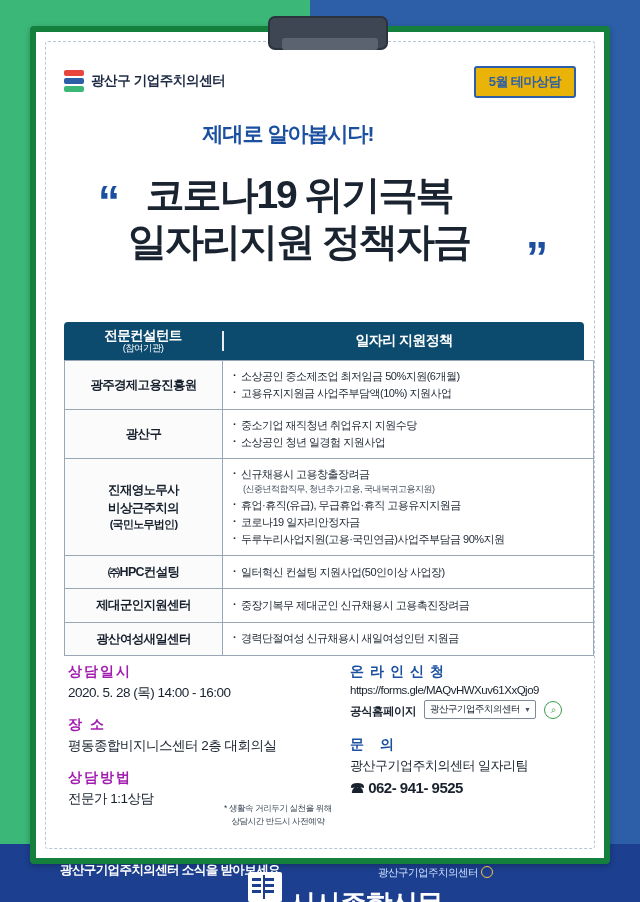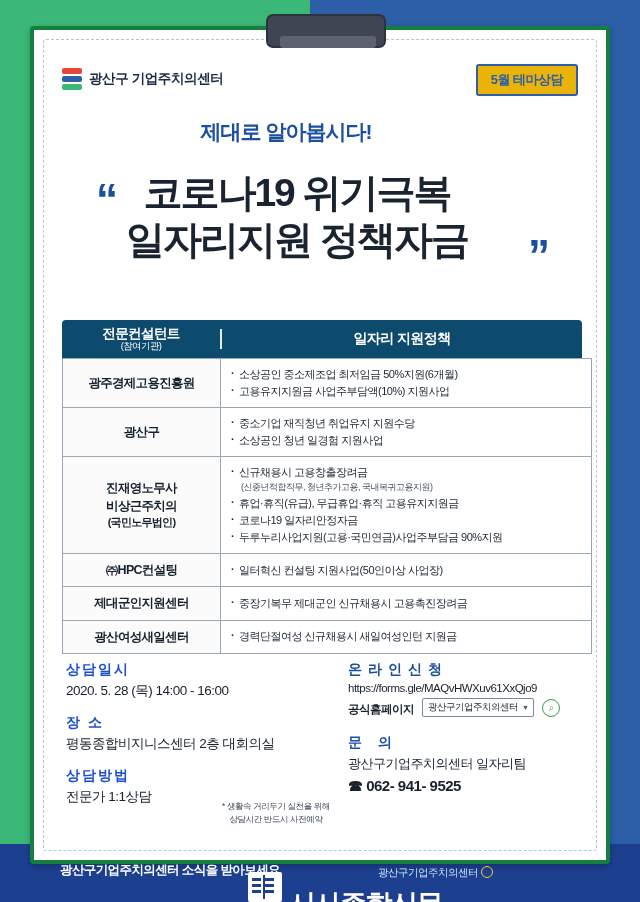--- a/index.html
+++ b/index.html
@@ -21,21 +21,21 @@
   .bg-blue-block  { position:absolute; right:0; top:0; width:330px; height:240px; background:#2c5fa8; }
   .bg-green-low   { position:absolute; left:0; bottom:92px; width:56px; height:230px; background:#3bb878; }
   .bg-blue-low    { position:absolute; right:0; bottom:60px; width:60px; height:300px; background:#2c5fa8; }
   .bg-bottom-bar  { position:absolute; left:0; bottom:0; width:640px; height:58px; background:#1c3f8f; }
 
   
   .clipboard {
     position:absolute; left:30px; top:26px;
     width:580px; height:838px;
     background:#ffffff;
-    border:4px solid #15803d;
+    border:6px solid #15803d;
     border-radius:4px;
     box-shadow:0 2px 6px rgba(0,0,0,.25);
   }
   .clip-inner {
     position:absolute; left:9px; top:9px; right:9px; bottom:9px;
     border:1px dashed #b9c4d6;
     border-radius:3px;
   }
   .clip-clamp {
     position:absolute; left:232px; top:-16px;
@@ -84,21 +84,21 @@
   td.desc { padding:7px 8px 7px 10px; }
   td.desc ul { margin:0; padding:0; list-style:none; }
   td.desc li {
     font-size:11px; color:#1c2531; letter-spacing:-.5px;
     line-height:1.55; padding-left:8px; position:relative;
   }
   td.desc li::before { content:"·"; position:absolute; left:0; top:-1px; font-weight:bold; }
   td.desc li span.note { font-size:9px; color:#45505f; display:block; padding-left:2px; letter-spacing:-.5px; }
 
   .ilabel {
-    display:inline-block; color:#1d4ed8; font-size:14px; font-weight:bold;
+    display:inline-block; color:#a21caf; font-size:14px; font-weight:bold;
     letter-spacing:2px; margin-bottom:3px;
   }
   .ilabel.blue { color:#1b4fa0; letter-spacing:6px; }
   .ivalue { font-size:13.5px; color:#18212d; letter-spacing:-.5px; margin-bottom:13px; }
   .ivalue.small { font-size:11.5px; }
   .ivalue.mail { font-size:11.5px; }
   .ivalue.phone { font-size:15px; font-weight:bold; }
   .ivalue.team { font-size:13px; margin-bottom:4px; }
   .row-inline { display:flex; align-items:flex-end; gap:8px; }
   .hp-box {

